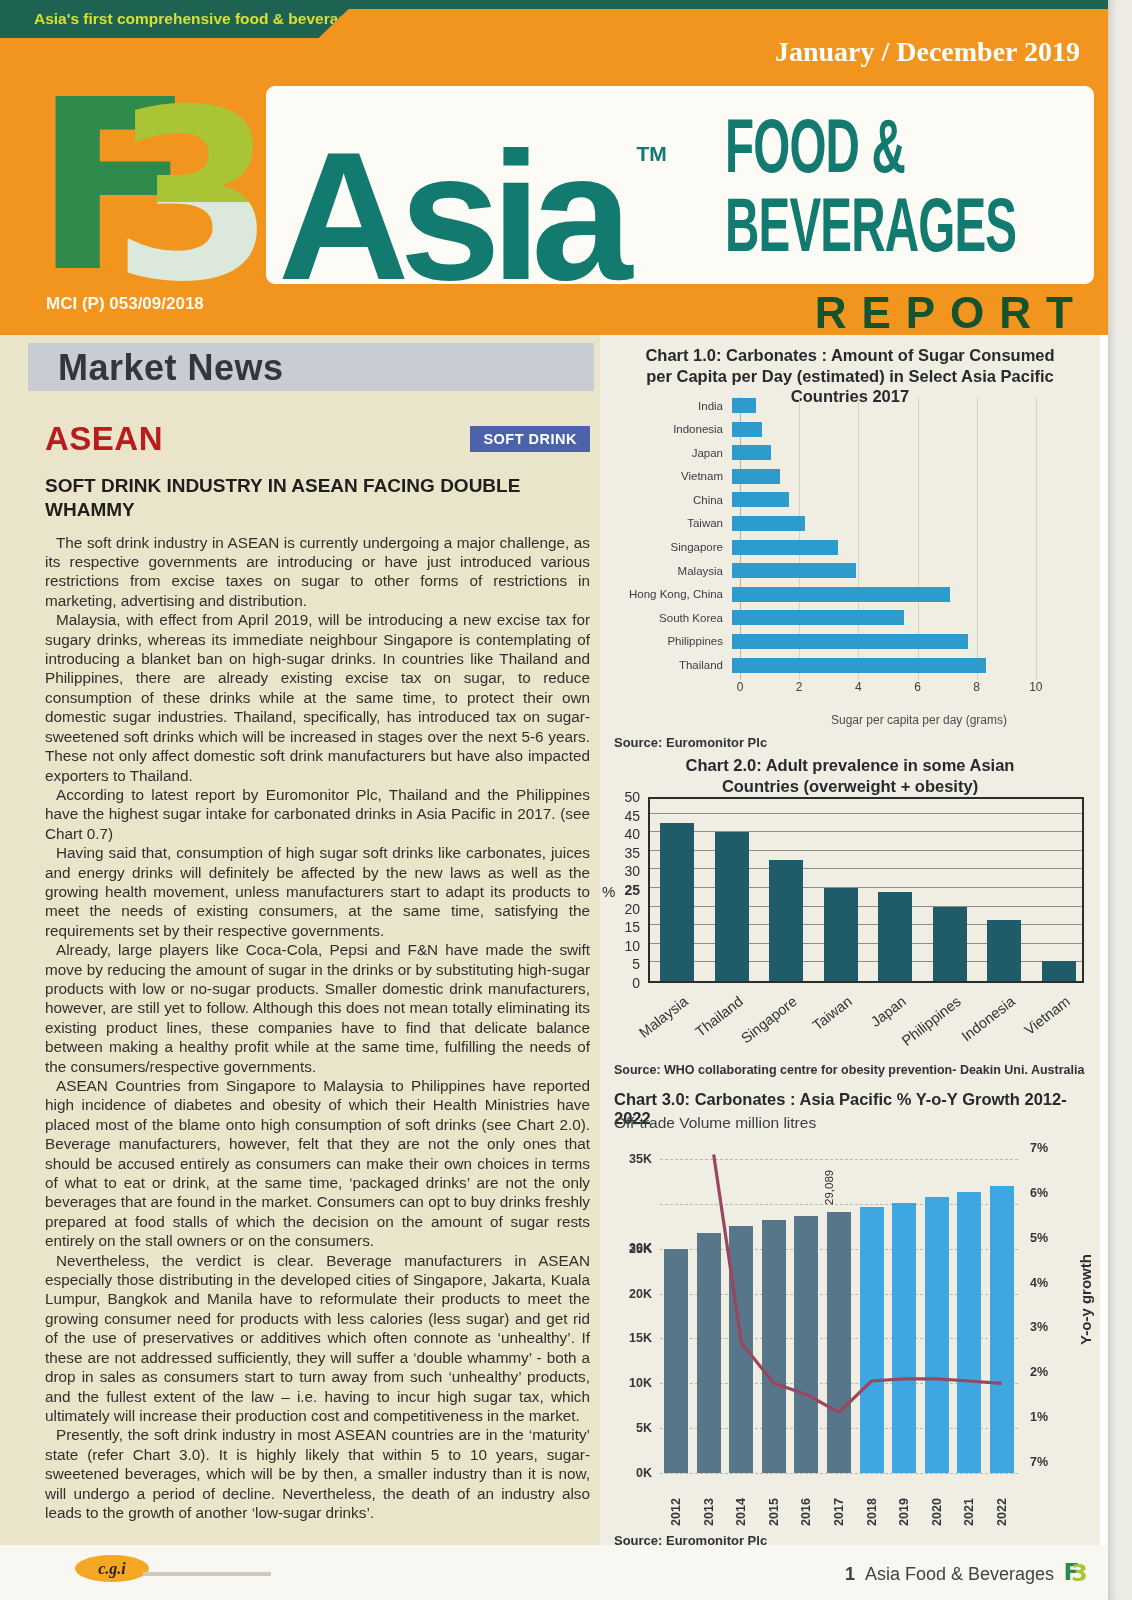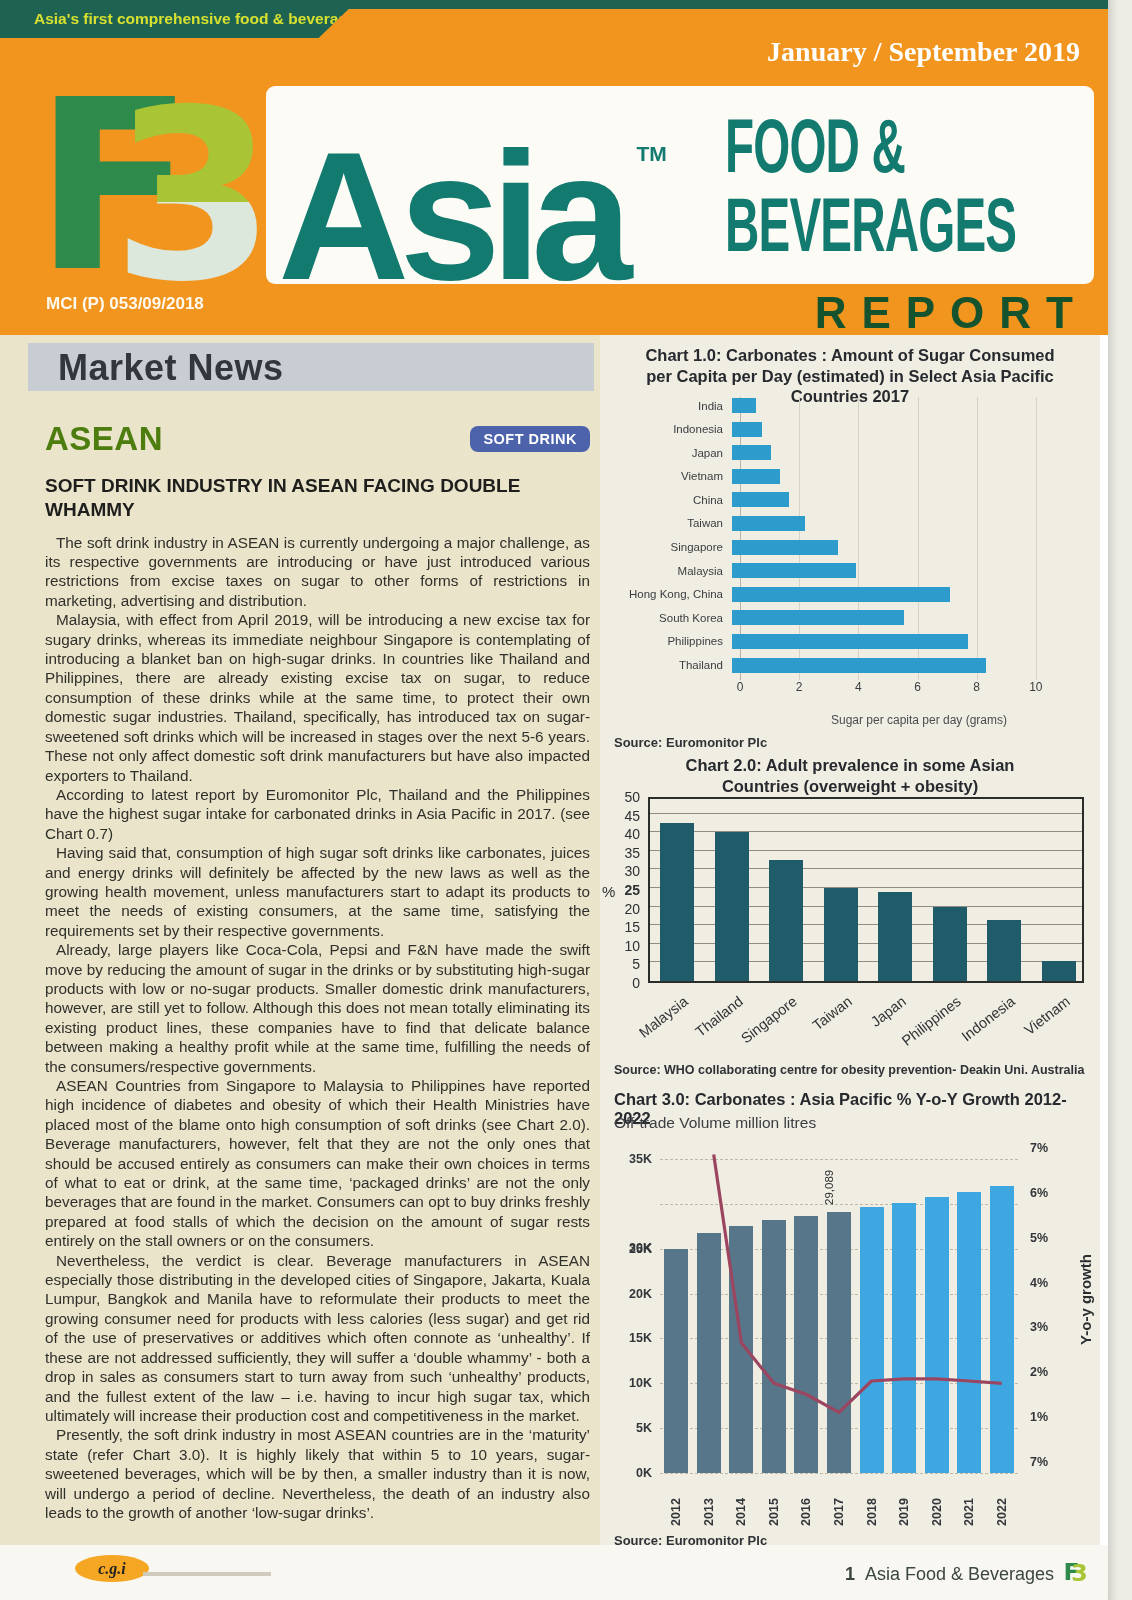--- a/index.html
+++ b/index.html
@@ -27,23 +27,23 @@
           letter-spacing:15px;white-space:nowrap;}
   .mci{position:absolute;left:46px;top:294px;font-size:17px;font-weight:bold;color:#FEF9EF;}
 
   
   .content{position:absolute;left:0;top:335px;width:1012px;height:1210px;background:#EAE4CB;}
   .rightcol{position:absolute;left:600px;top:0;width:500px;height:1210px;background:#F0EDE2;}
   .banner{position:absolute;left:28px;top:8px;width:566px;height:48px;background:#C7CDD3;}
   .banner h1{margin:0;padding:4px 0 0 30px;font-size:36px;font-weight:800;color:#33373C;letter-spacing:0.5px;}
   .article{position:absolute;left:45px;top:85px;width:545px;}
   .kickrow{display:flex;justify-content:space-between;align-items:center;}
-  .kicker{font-size:33px;font-weight:900;color:#4d7c0f;letter-spacing:0.5px;}
+  .kicker{font-size:33px;font-weight:900;color:#b91c1c;letter-spacing:0.5px;}
   .badge{background:#4C63AC;color:#fff;font-weight:bold;font-size:14.5px;letter-spacing:0.5px;
-         padding:5px 13px;border-radius:8px;}
+         padding:5px 13px;}
   .headline{margin:16px 0 0 0;font-size:19px;line-height:1.28;font-weight:800;color:#1e1f1d;}
   .paras{margin-top:10px;font-size:15.3px;line-height:19.4px;color:#30302b;text-align:justify;}
   .paras p{margin:0;text-indent:11px;}
 
   
   .ctitle{position:absolute;left:0;width:100%;text-align:center;font-size:16.5px;font-weight:800;
           color:#26292E;line-height:1.25;}
   .csource{position:absolute;font-size:13px;font-weight:bold;color:#2F3237;}
 
   
@@ -101,21 +101,21 @@
              box-shadow:inset 10px 0 10px -8px rgba(0,0,0,0.18);z-index:50;}
 </style>
 </head>
 <body>
 
 <div class="sheet">
 
   <header class="masthead">
     <div class="topstrip"></div>
     <div class="ribbon">Asia's first comprehensive food &amp; beverage report</div>
-    <div class="issue">January / September 2019</div>
+    <div class="issue">January / December 2019</div>
 
     <div class="fbmark">
       <svg width="218" height="200" viewBox="0 0 218 200">
         <defs>
           <linearGradient id="g3" x1="0" y1="0" x2="0" y2="1">
             <stop offset="0" stop-color="#A9C434"></stop>
               <stop offset="0.52" stop-color="#A9C434"></stop>
             <stop offset="0.52" stop-color="#DCE8DC"></stop>
               <stop offset="1" stop-color="#DCE8DC"></stop>
           </linearGradient>

